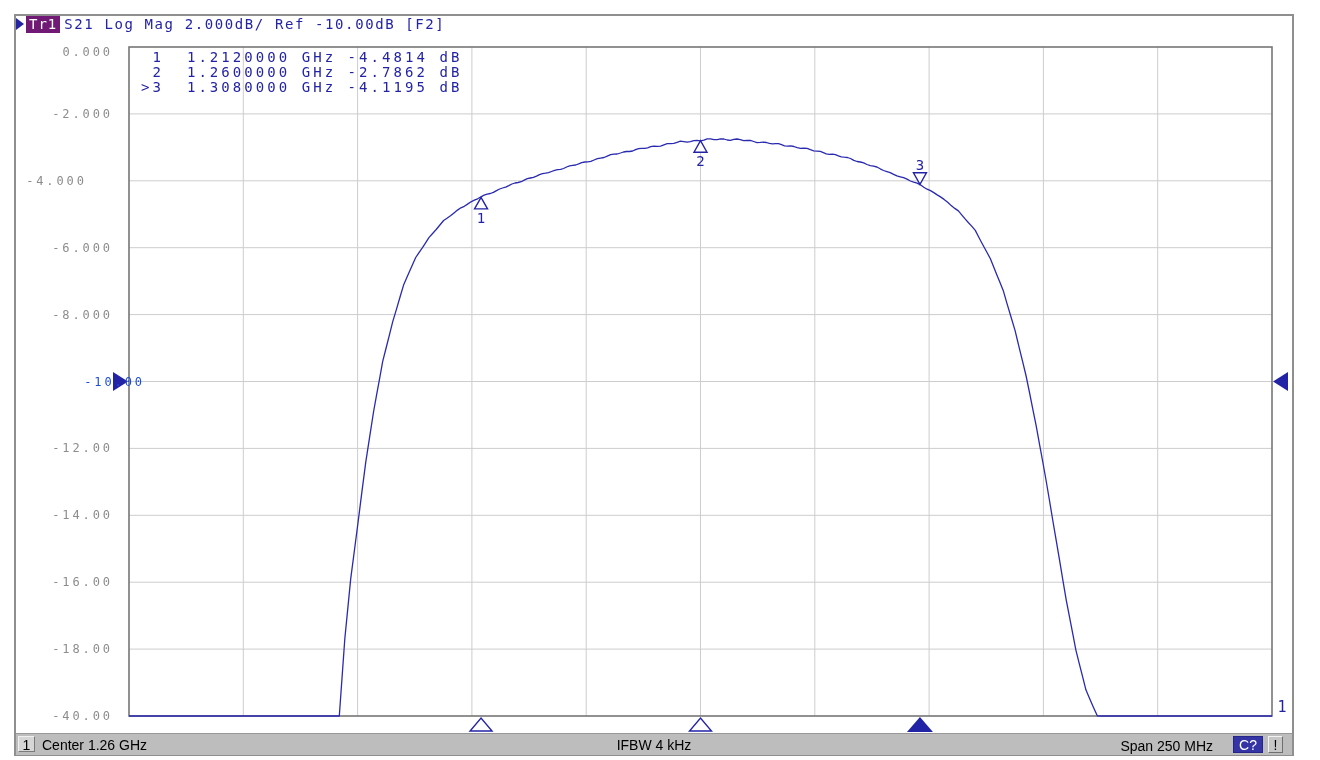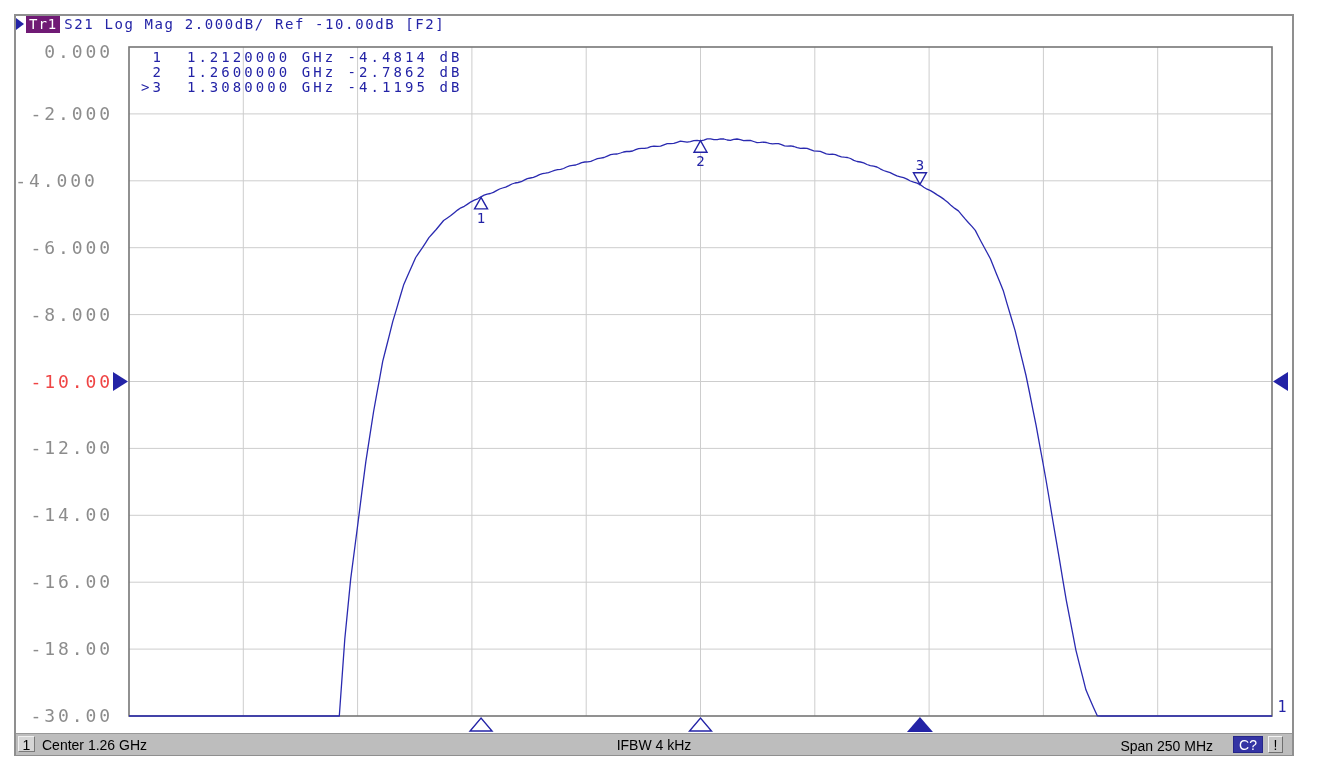--- a/index.html
+++ b/index.html
@@ -9,22 +9,22 @@
           box-sizing:border-box;border:2px solid #8f8f8f;background:#ffffff;}
   svg#plot{position:absolute;left:0;top:0;pointer-events:none;}
   
   .hdr{position:absolute;left:16px;top:15px;height:18px;display:flex;align-items:center;
        font-size:14px;letter-spacing:1.6px;color:#2323a6;white-space:pre;}
   .hdr .tri{width:0;height:0;border-left:8px solid #2323a6;border-top:6px solid transparent;
             border-bottom:6px solid transparent;margin-right:2px;}
   .hdr .badge{background:#701a75;color:#ffffff;padding:0 3px 1px 3px;letter-spacing:1px;margin-right:4px;}
   
   .ylab{position:absolute;left:0;width:113px;height:16px;line-height:16px;text-align:right;
-        font-size:18px;letter-spacing:2.9px;color:#8c8c8c;white-space:pre;}
-  .ylab.ref{color:#ef4444;}
+        font-size:12px;letter-spacing:2.9px;color:#8c8c8c;white-space:pre;}
+  .ylab.ref{color:#1d4ed8;padding-left:32px;}
   
   #readout{position:absolute;left:141px;top:50px;font-size:14px;line-height:15px;
            letter-spacing:3.05px;color:#2323a6;white-space:pre;}
   
   .chlabel{position:absolute;left:1272px;top:698px;width:20px;text-align:center;
            font-size:15px;color:#2323a6;}
   
   .statusbar{position:absolute;left:16px;top:733px;width:1276px;height:21px;
              background:#bdbdbd;border-top:1px solid #989898;
              font-family:"Liberation Sans", sans-serif;font-size:14px;color:#000;}
@@ -95,21 +95,21 @@
     <div class="ylab" style="top: 44px;">0.000</div>
     <div class="ylab" style="top: 105.9px;">-2.000</div>
     <div class="ylab" style="top: 172.8px; text-align: center;">-4.000</div>
     <div class="ylab" style="top: 239.7px;">-6.000</div>
     <div class="ylab" style="top: 306.6px;">-8.000</div>
     <div class="ylab ref" style="top: 373.5px;">-10.00</div>
     <div class="ylab" style="top: 440.4px;">-12.00</div>
     <div class="ylab" style="top: 507.3px;">-14.00</div>
     <div class="ylab" style="top: 574.2px;">-16.00</div>
     <div class="ylab" style="top: 641.1px;">-18.00</div>
-    <div class="ylab" style="top: 708px;">-30.00</div>
+    <div class="ylab" style="top: 708px;">-40.00</div>
   </div>
 
 <div id="readout"><div> 1  1.2120000 GHz -4.4814 dB</div><div> 2  1.2600000 GHz -2.7862 dB</div><div>&gt;3  1.3080000 GHz -4.1195 dB</div></div>
 
 <div class="chlabel">1</div>
 
 <div class="statusbar">
   <div class="sb-chbox">1</div>
   <div class="sb-left">Center 1.26 GHz</div>
   <div class="sb-center">IFBW 4 kHz</div>

